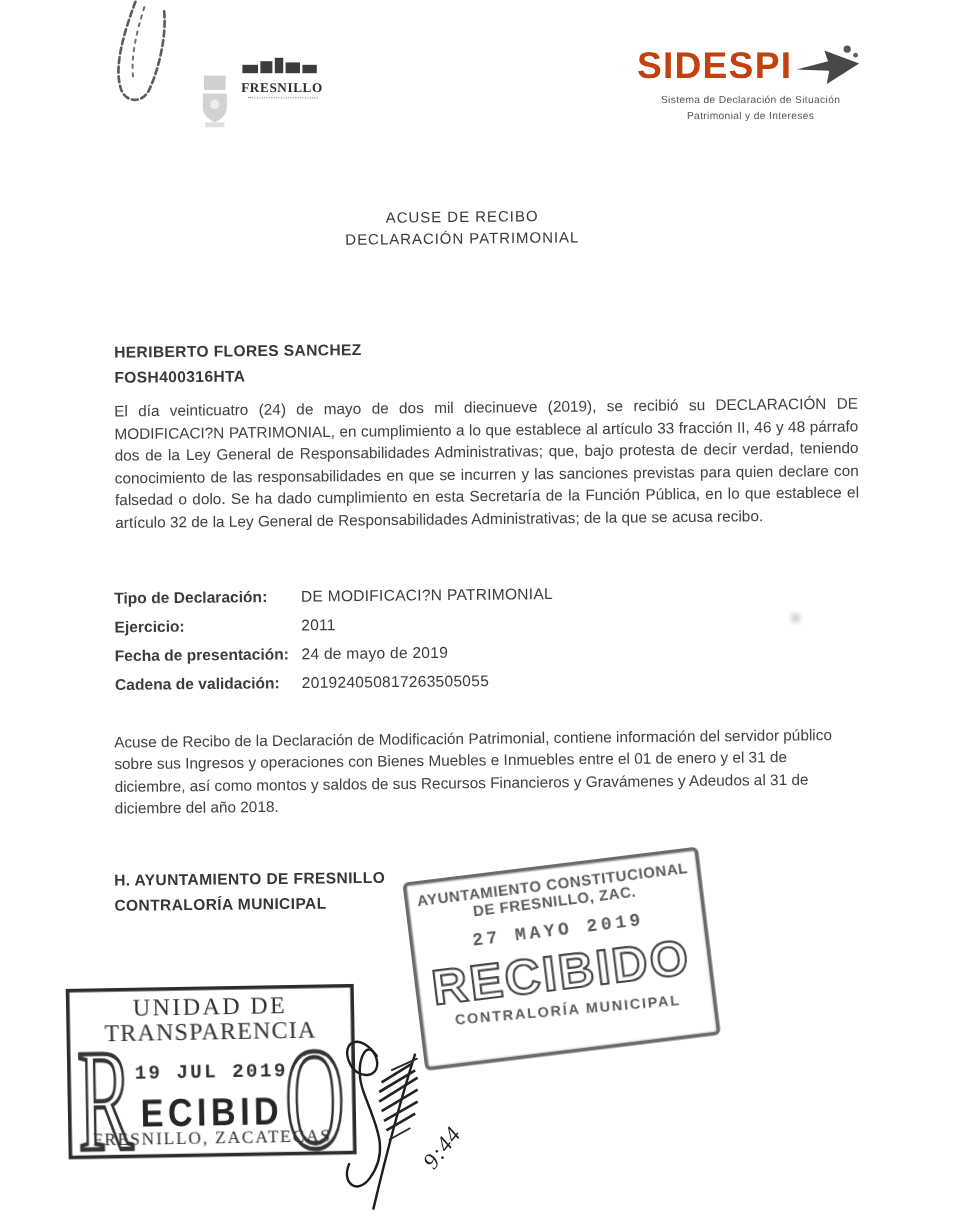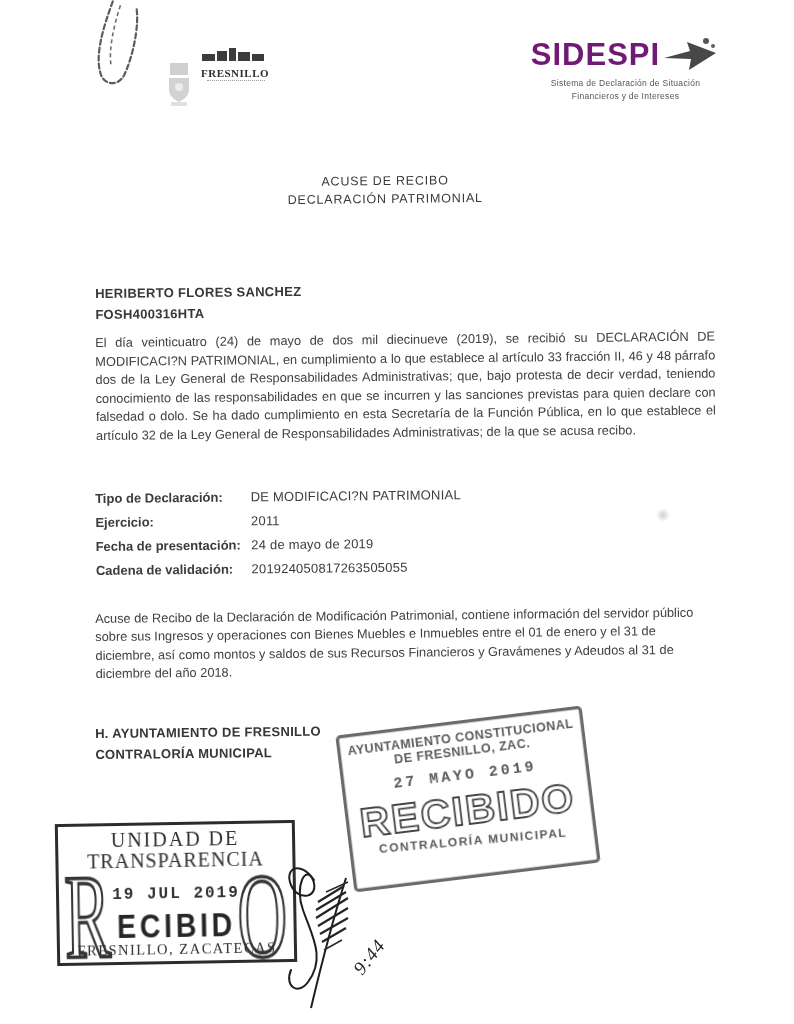--- a/index.html
+++ b/index.html
@@ -13,21 +13,21 @@
 
   
   .paperclip { position:absolute; left:86px; top:0px; transform:rotate(6deg); }
   .crest { position:absolute; left:166px; top:62px; opacity:.75; }
   .fresnillo { position:absolute; left:201px; top:48px; width:70px; text-align:left; }
   .fresnillo .fres-name { font-family:"Liberation Serif", serif; font-size:11px; letter-spacing:.5px; color:#2e2e2e; font-weight:bold; margin-top:1px; }
   .fresnillo .fres-tagline { height:3px; margin:1px 6px 0 6px; border-top:1px dotted #9a9a9a; }
 
   .sidespi { position:absolute; left:518px; top:34px; width:215px; text-align:center; filter:blur(.2px); }
   .sidespi-row { display:flex; align-items:center; justify-content:center; }
-  .sidespi-word { font-weight:800; font-size:31px; letter-spacing:1px; color:#701a75; font-family:"Liberation Sans", sans-serif; }
+  .sidespi-word { font-weight:800; font-size:31px; letter-spacing:1px; color:#c2410c; font-family:"Liberation Sans", sans-serif; }
   .sidespi-tag { font-size:8.5px; color:#555; line-height:11px; letter-spacing:.3px; margin-top:2px; }
 
   
   .title { left:0; top:176px; width:770px; text-align:center; font-size:12.5px; letter-spacing:.8px; line-height:18px; color:#3a3a3a; }
 
   
   .recipient { left:95px; top:283px; font-weight:bold; font-size:13px; line-height:21px; letter-spacing:.3px; color:#383838; }
 
   
   .para1 { left:95px; top:334px; width:620px; font-size:12.8px; line-height:18.6px; text-align:justify; color:#414141; }
@@ -117,21 +117,21 @@
   <div class="sidespi">
     <div class="sidespi-row">
       <span class="sidespi-word">SIDESPI</span>
       <svg width="58" height="42" viewBox="0 0 58 42" style="margin-left:2px;">
         <path d="M2 24 L28 17 L25 8 L54 19 L27 36 L29 25 Z" fill="#484848"></path>
         <circle cx="44" cy="7" r="3" fill="#565656"></circle>
         <circle cx="51" cy="12" r="2" fill="#5e5e5e"></circle>
       </svg>
     </div>
     <div class="sidespi-tag">Sistema de Declaración de Situación</div>
-    <div class="sidespi-tag">Financieros y de Intereses</div>
+    <div class="sidespi-tag">Patrimonial y de Intereses</div>
   </div>
 
   <div class="typed title">
     <div>ACUSE DE RECIBO</div>
     <div>DECLARACIÓN PATRIMONIAL</div>
   </div>
 
   <div class="typed recipient">
     <div>HERIBERTO FLORES SANCHEZ</div>
     <div>FOSH400316HTA</div>

